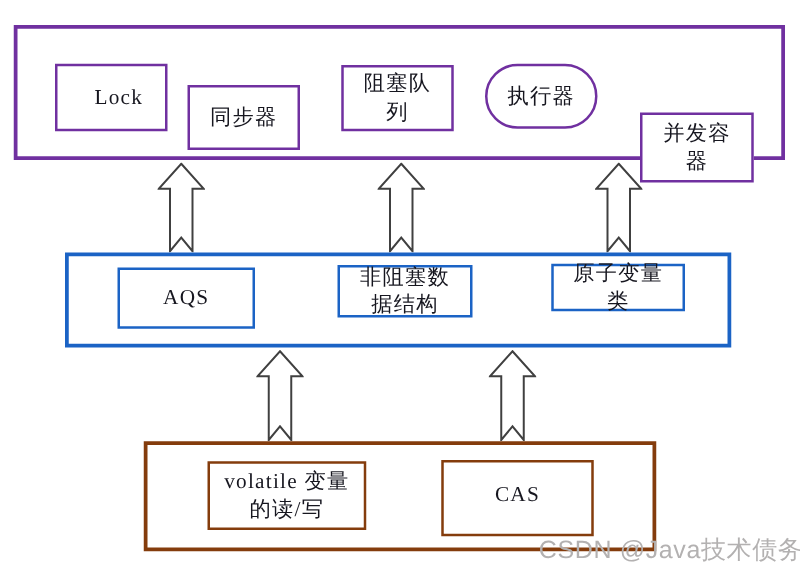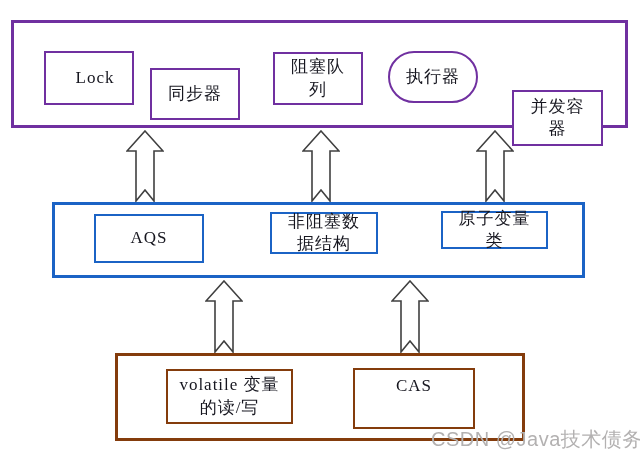--- a/index.html
+++ b/index.html
@@ -24,21 +24,21 @@
     box-sizing:border-box;
     background:#ffffff;
     display:flex;
     align-items:center;
     justify-content:center;
     text-align:center;
   }
   .node.p{border:2px solid #7030A0;}
   .node.b{border:2px solid #1B63C5;}
   .node.br{border:2px solid #843C0C;}
-  .node.top-align{align-items:flex-start;padding-top:5px;}
+  .node.top-align{align-items:flex-start;padding-top:15px;}
   .lbl{
     white-space:pre-line;
     font-size:17px;
     line-height:1.32;
     letter-spacing:1px;
   }
   .arrow{position:absolute;}
   .arrow svg{display:block;}
   #watermark{
     position:absolute;

